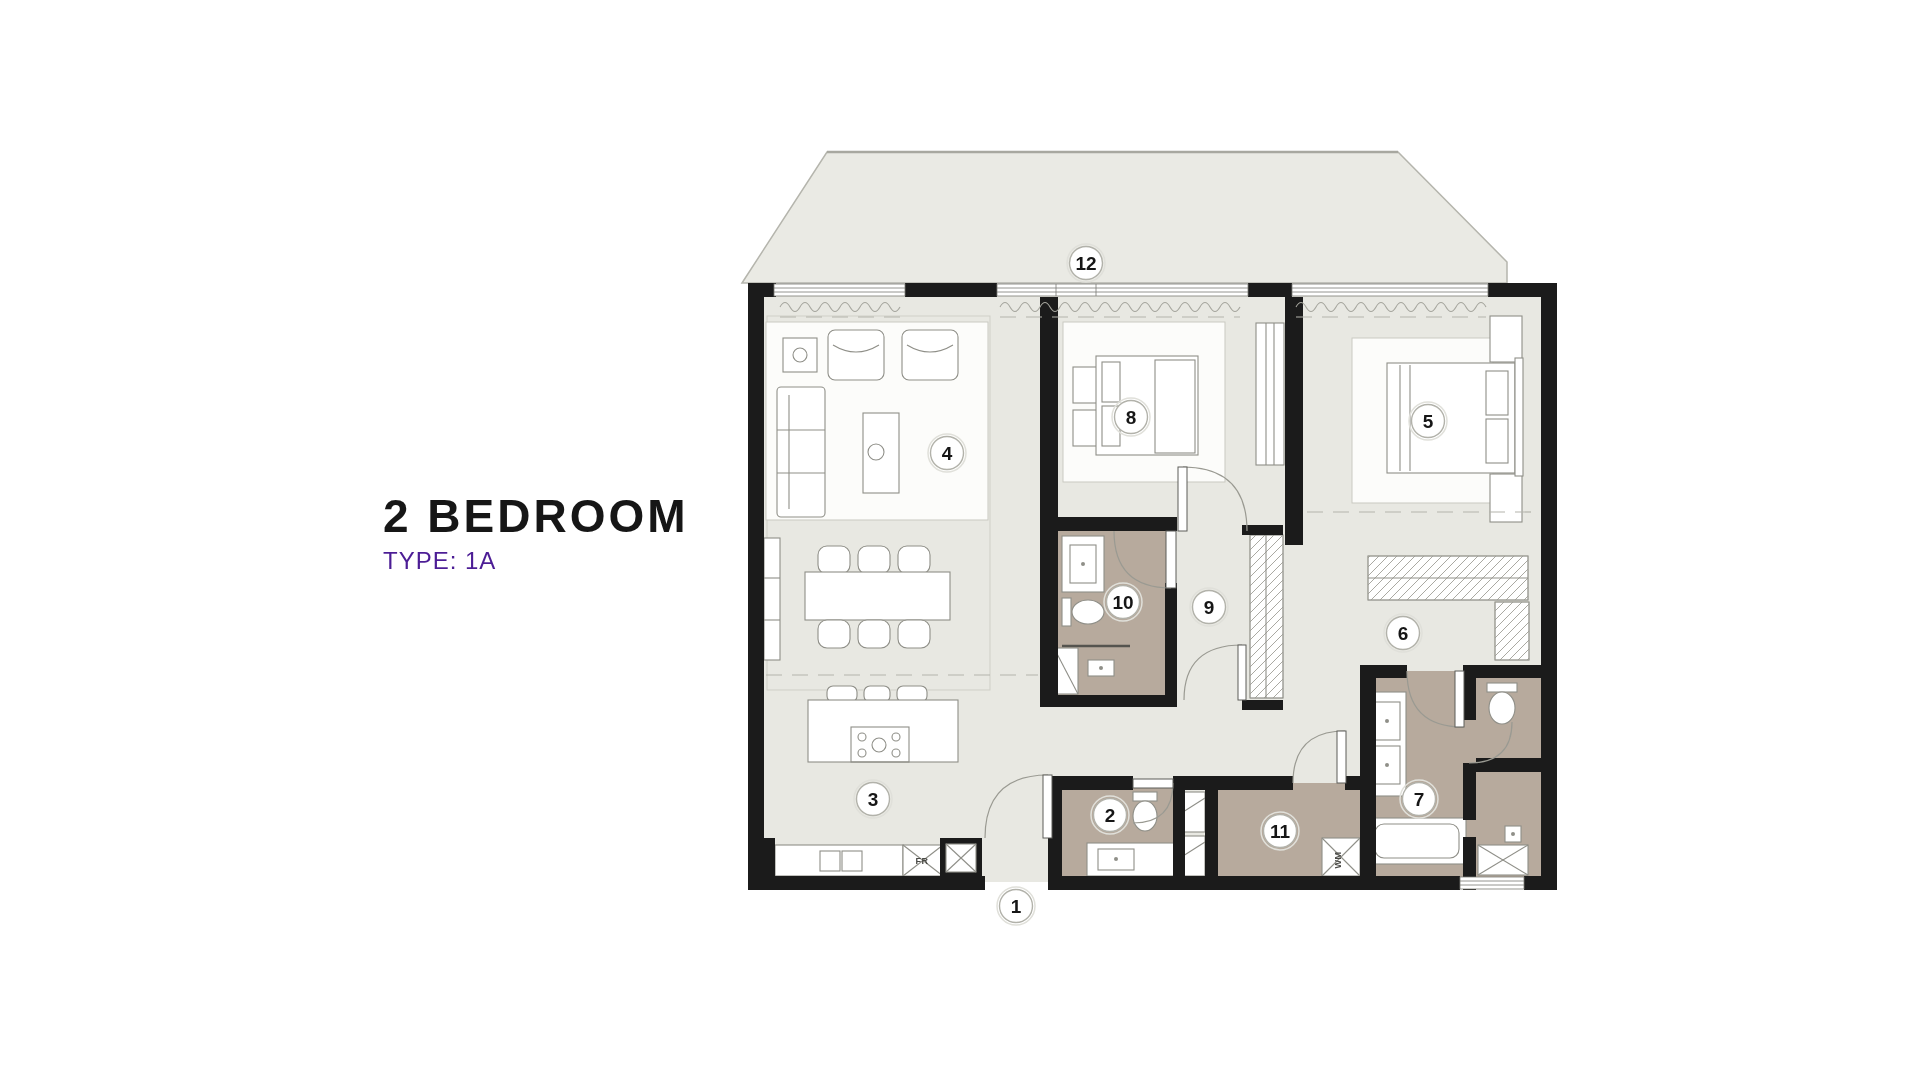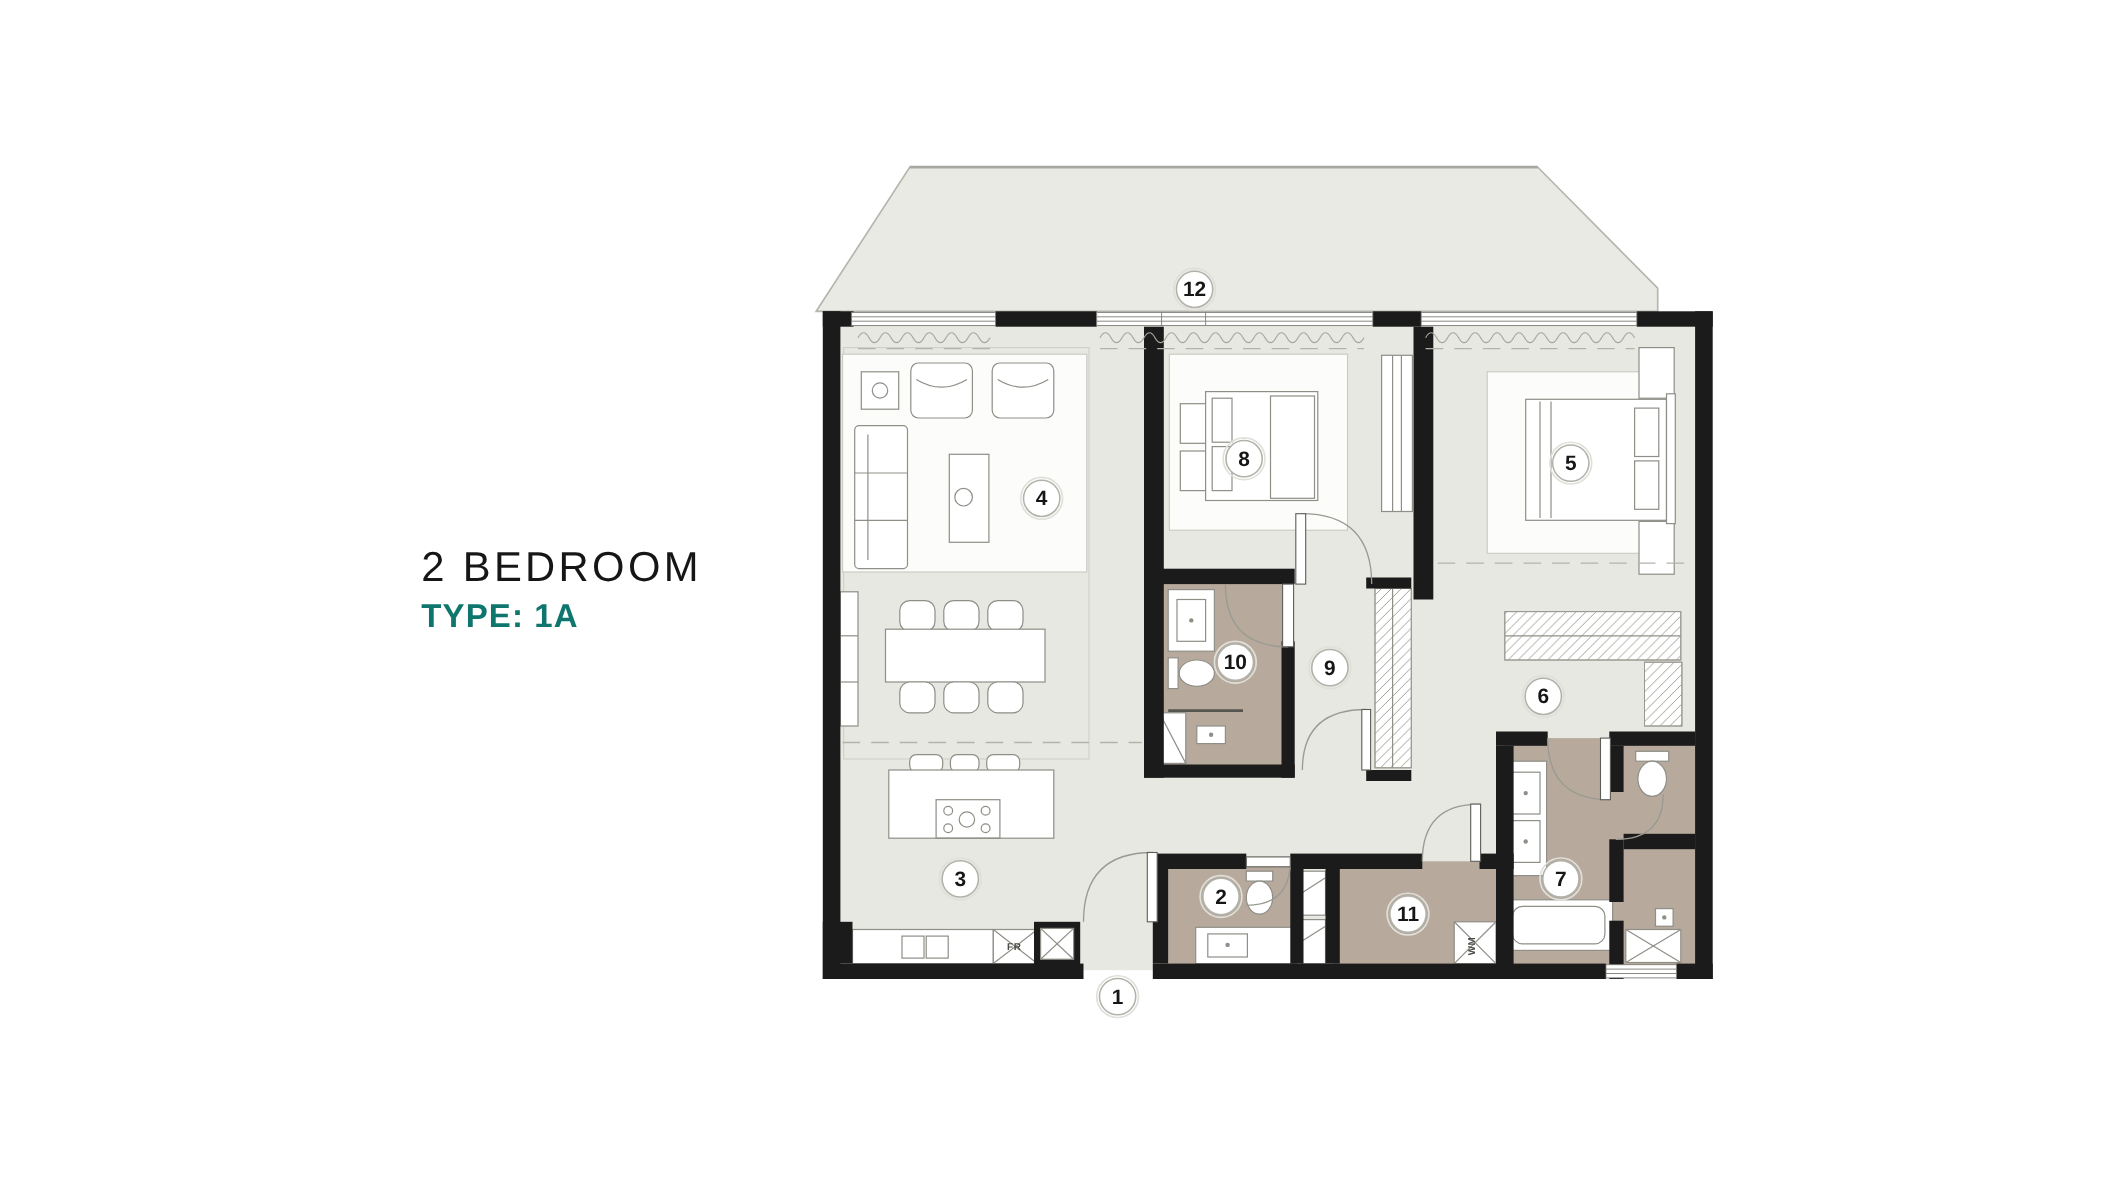--- a/index.html
+++ b/index.html
@@ -1,20 +1,20 @@
 <!DOCTYPE html>
 <html style="--wall: #1b1b1b; --floor: #e8e8e2; --balcony: #eaeae4; --wet: #b7aa9d; --line: #8f8f88;"><head>
 <meta charset="utf-8">
 <style>
   html,body{margin:0;padding:0;background:#fff;}
   .stage{position:relative;width:1920px;height:1080px;background:#fff;overflow:hidden;
          font-family:"Liberation Sans",sans-serif;}
   .title-block{position:absolute;left:383px;top:496px;color:#111;}
-  .title-block h1{margin:0;font-size:38px;line-height:40px;font-weight:400;letter-spacing:3px;color:#161616;}
-  .title-block p{margin:10px 0 0 0;font-size:30px;line-height:30px;font-weight:700;letter-spacing:1px;color:#0f766e;}
+  .title-block h1{margin:0;font-size:46px;line-height:40px;font-weight:700;letter-spacing:3px;color:#161616;}
+  .title-block p{margin:10px 0 0 0;font-size:24px;line-height:30px;font-weight:400;letter-spacing:1px;color:#4c1d95;}
   .plan{position:absolute;left:0;top:0;margin:0;width:1920px;height:1080px;}
   svg{display:block;width:100%;height:100%;}
 
   .wall{fill:var(--wall,#1b1b1b);}
   .floorbase{fill:var(--floor,#e8e8e2);}
   .balc{fill:var(--balcony,#eaeae4);stroke:#b5b5ad;stroke-width:1.5;}
   .wet{fill:var(--wet,#b7aa9d);}
   .rug{fill:#fcfcfa;stroke:#c9c9c1;stroke-width:1;}
   .f{fill:#fff;stroke:var(--line,#8f8f88);stroke-width:1.1;}
   .fl{fill:none;stroke:var(--line,#8f8f88);stroke-width:1.1;}

